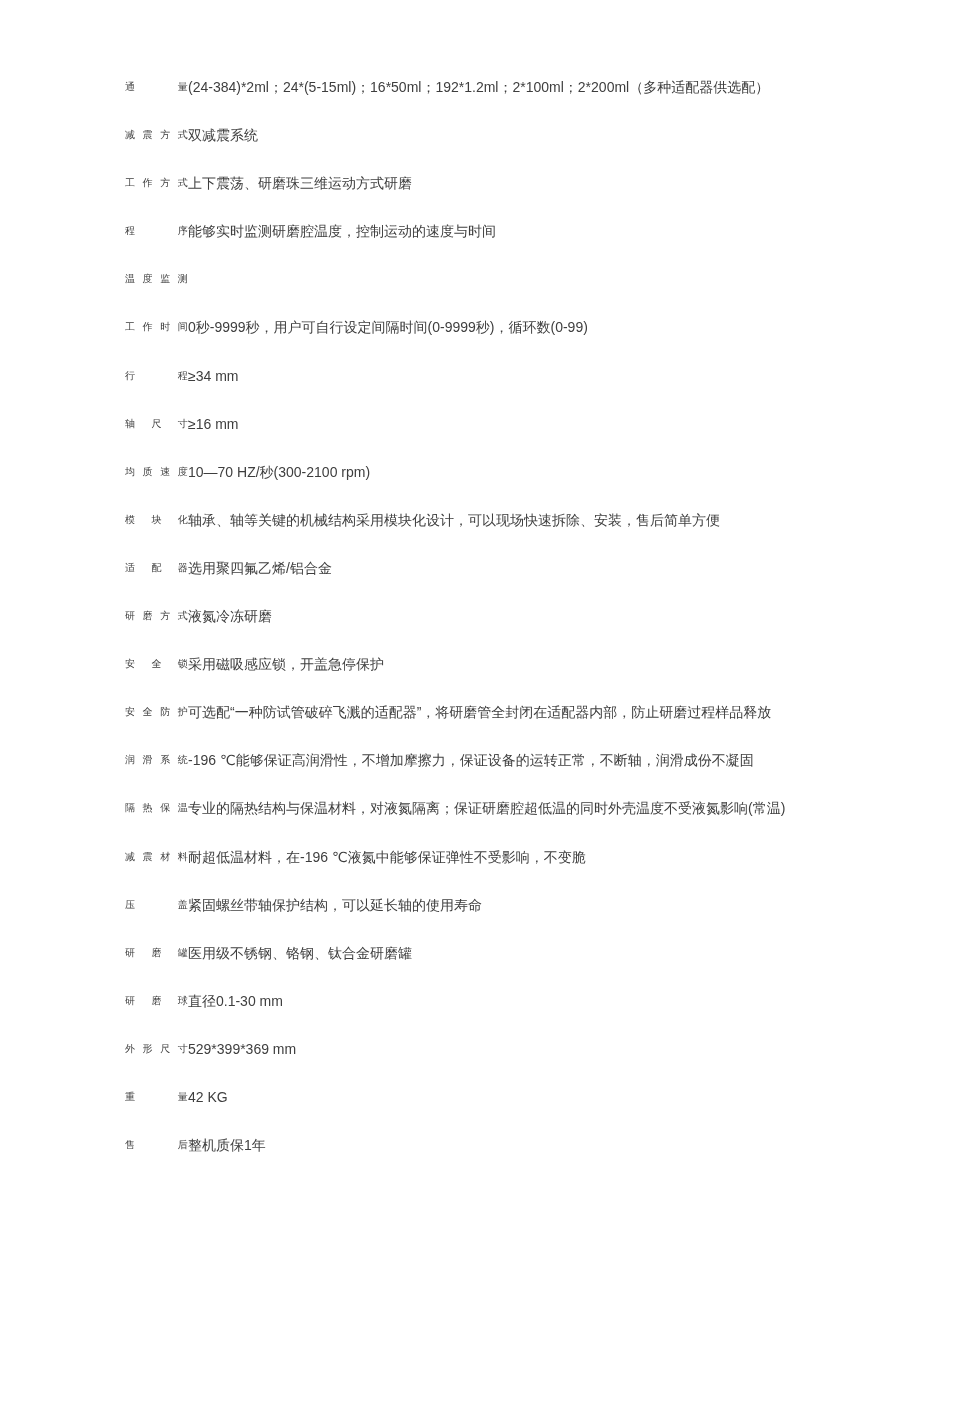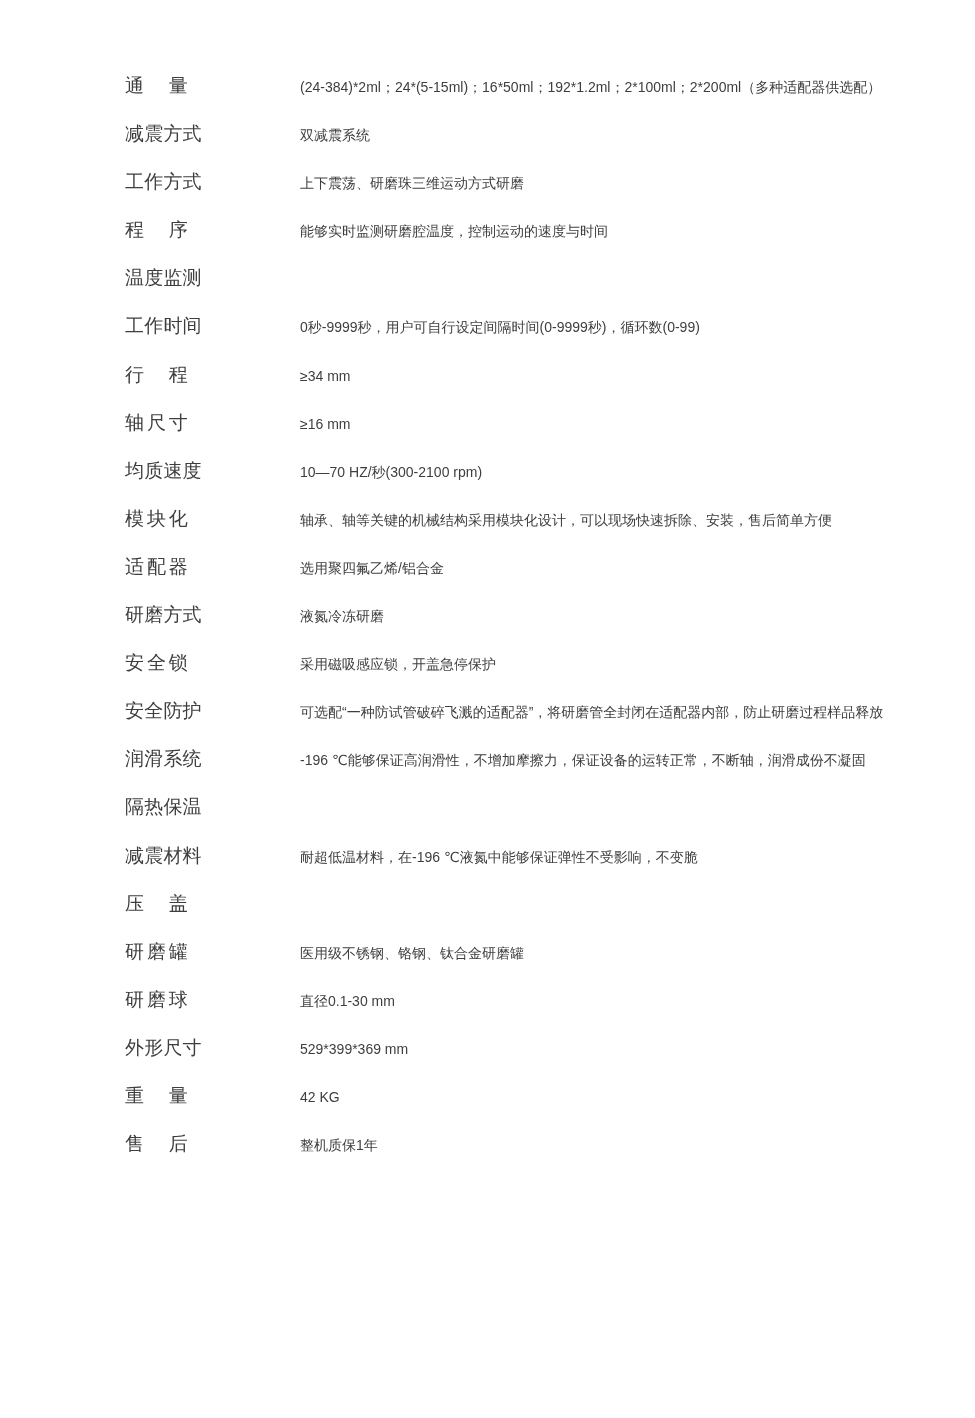--- a/index.html
+++ b/index.html
@@ -21,34 +21,31 @@
   }
   .spec-row {
     display: flex;
     align-items: flex-start;
     height: 48.1px;
     white-space: nowrap;
   }
   .spec-label {
     flex: 0 0 63px;
     width: 63px;
-    margin-right: 90px;
-    font-size: 19px;
+    font-size: 10px;
     line-height: 20px;
     color: #3e3e3e;
     text-align: justify;
     text-align-last: justify;
     letter-spacing: 0.2px;
-    font-family: Liberation Mono, monospace;
   }
   .spec-value {
     font-size: 14px;
     line-height: 20px;
     color: #3e3e3e;
-    margin-left: 22px;
   }
 </style>
 </head>
 <body>
 
 <div class="spec-sheet">
   <div id="spec-table">
       <div class="spec-row">
         <div class="spec-label">通量</div>
         <div class="spec-value">(24-384)*2ml；24*(5-15ml)；16*50ml；192*1.2ml；2*100ml；2*200ml（多种适配器供选配）</div>
@@ -103,27 +100,29 @@
       <div class="spec-row">
         <div class="spec-label">安全防护</div>
         <div class="spec-value">可选配“一种防试管破碎飞溅的适配器”，将研磨管全封闭在适配器内部，防止研磨过程样品释放</div>
       </div>
       <div class="spec-row">
         <div class="spec-label">润滑系统</div>
         <div class="spec-value">-196 ℃能够保证高润滑性，不增加摩擦力，保证设备的运转正常，不断轴，润滑成份不凝固</div>
       </div>
       <div class="spec-row">
         <div class="spec-label">隔热保温</div>
+        <div class="spec-value">专业的隔热结构与保温材料，对液氮隔离；保证研磨腔超低温的同时外壳温度不受液氮影响(常温)</div>
       </div>
       <div class="spec-row">
         <div class="spec-label">减震材料</div>
         <div class="spec-value">耐超低温材料，在-196 ℃液氮中能够保证弹性不受影响，不变脆</div>
       </div>
       <div class="spec-row">
         <div class="spec-label">压盖</div>
+        <div class="spec-value">紧固螺丝带轴保护结构，可以延长轴的使用寿命</div>
       </div>
       <div class="spec-row">
         <div class="spec-label">研磨罐</div>
         <div class="spec-value">医用级不锈钢、铬钢、钛合金研磨罐</div>
       </div>
       <div class="spec-row">
         <div class="spec-label">研磨球</div>
         <div class="spec-value">直径0.1-30 mm</div>
       </div>
       <div class="spec-row">

